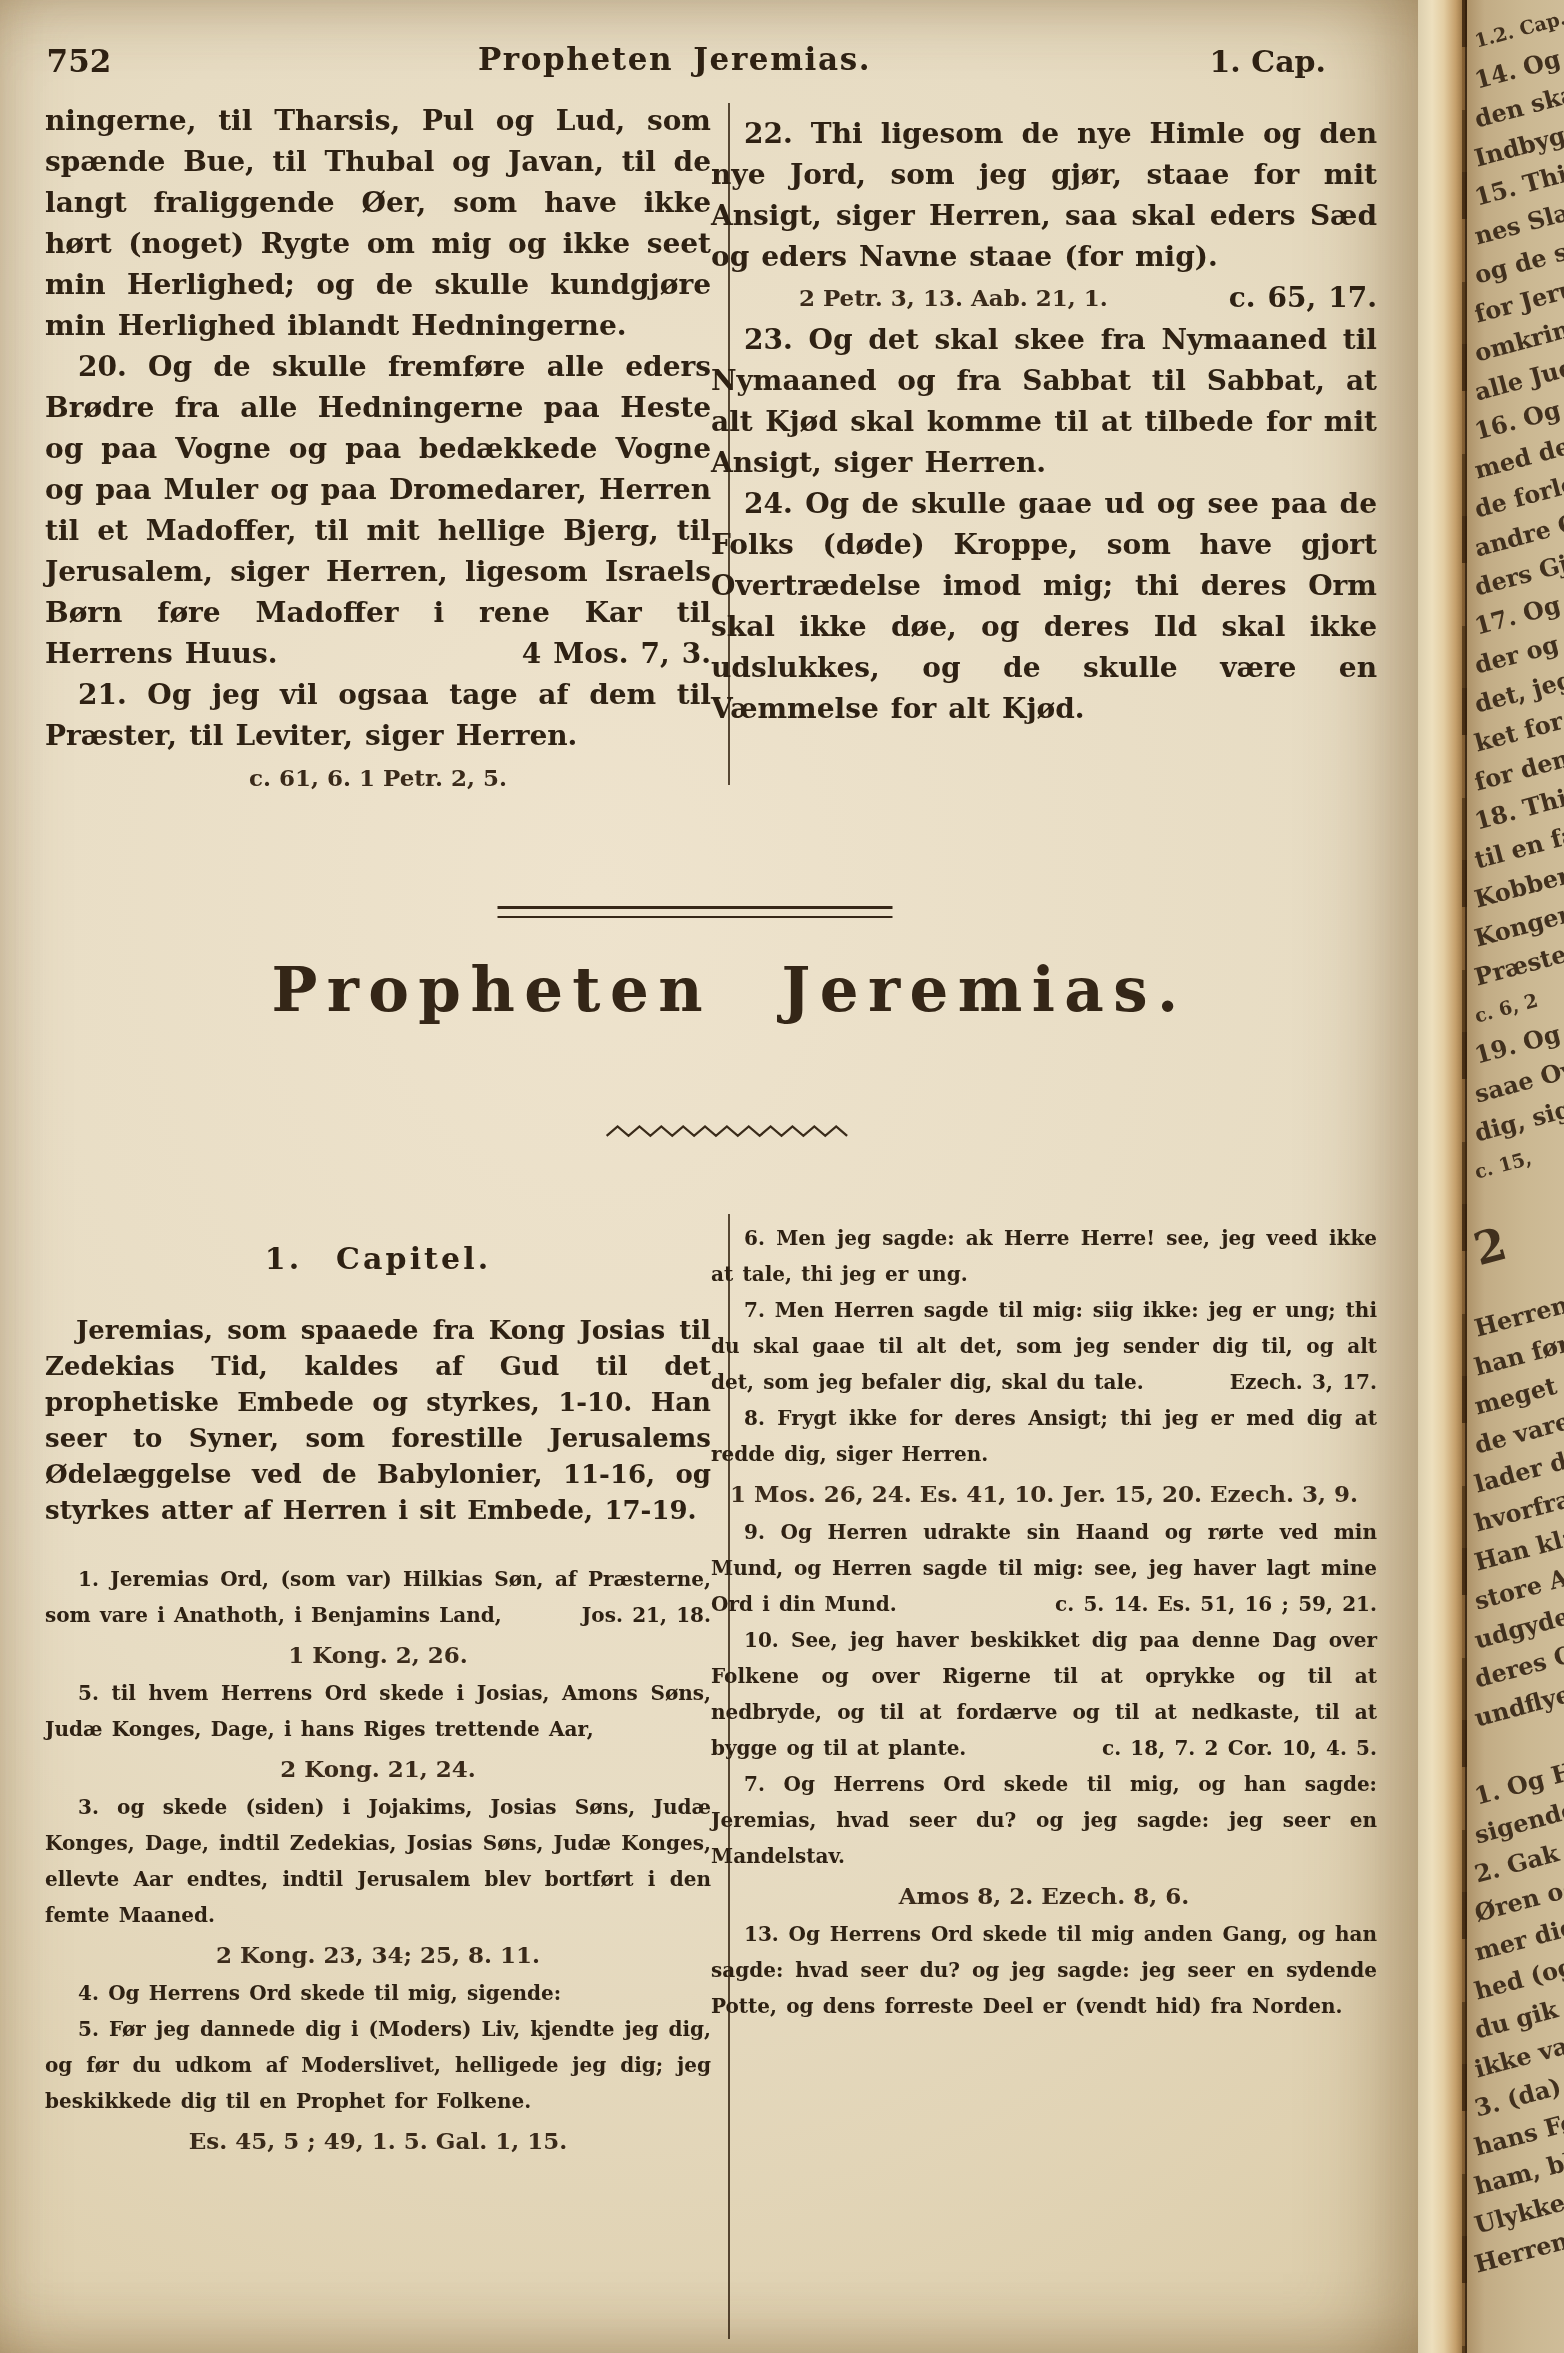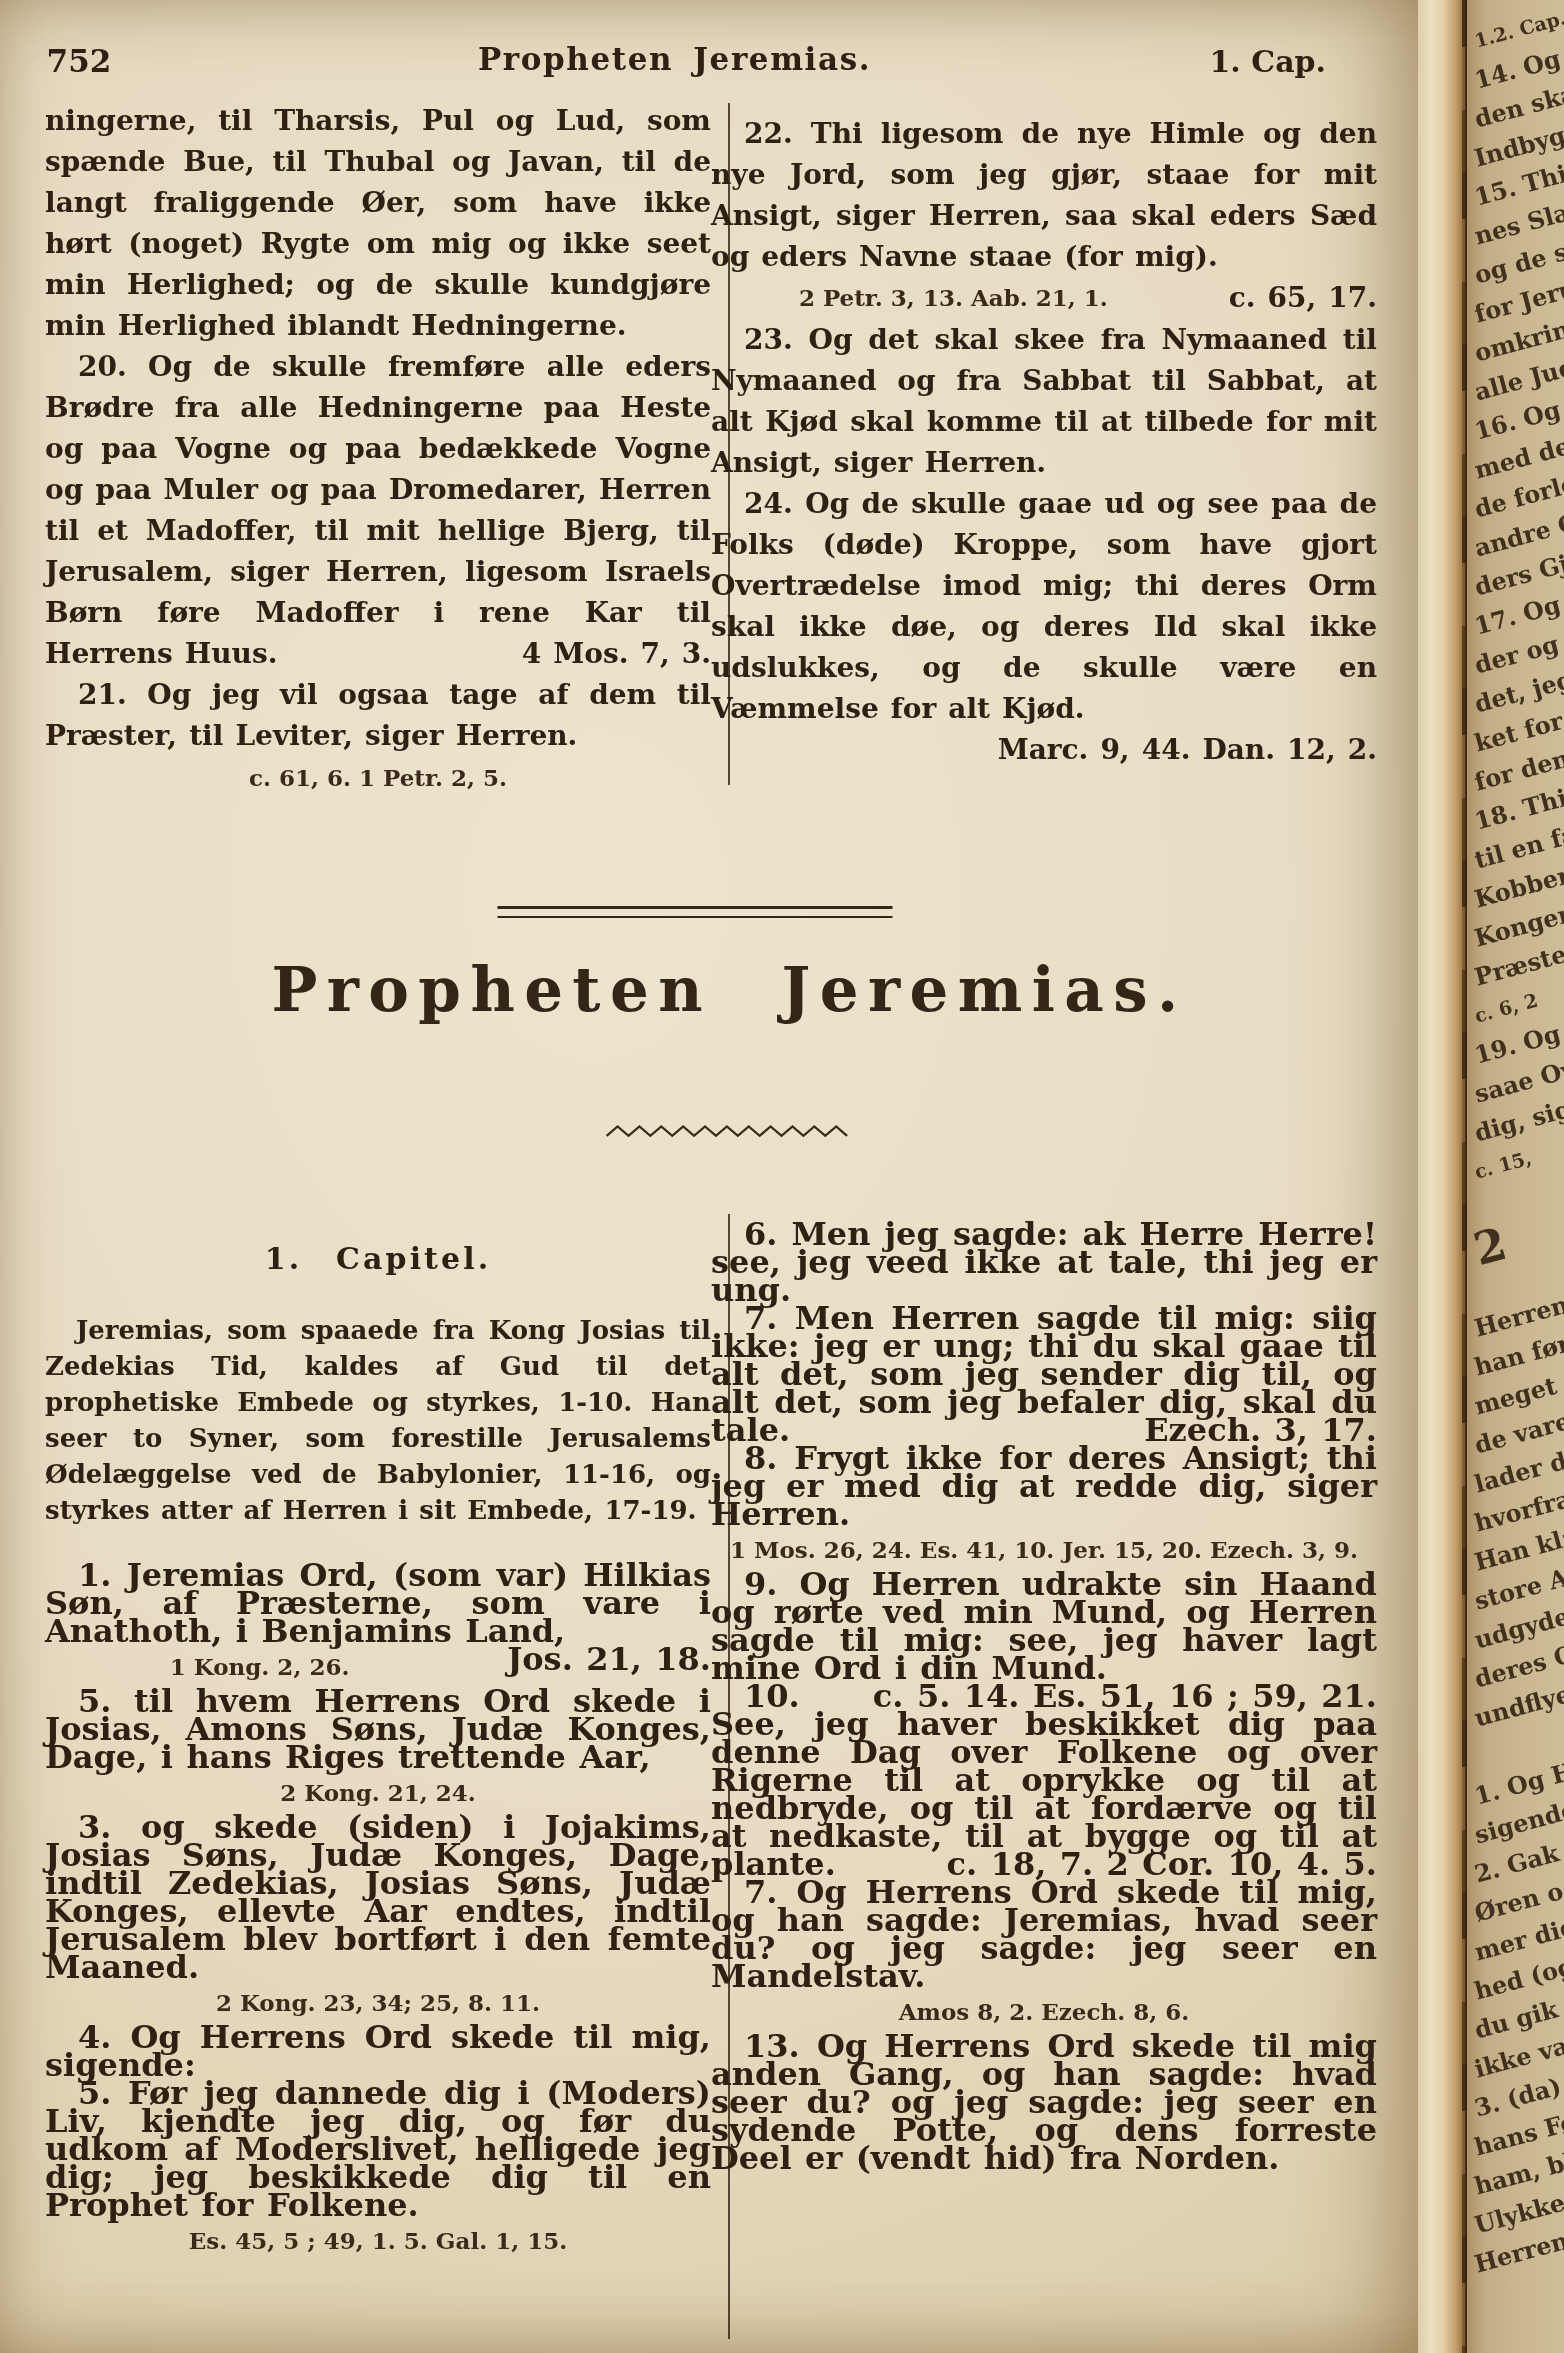--- a/index.html
+++ b/index.html
@@ -42,21 +42,21 @@
   .col.pad-top{padding-top:12.5px;}
   .col.pad-top-sm{padding-top:6.3px;}
   .vdiv{position:absolute;width:2px;background:rgba(52,36,18,.82);}
   .vdiv.upper{left:728px;top:103px;height:682px;}
   .vdiv.lower{left:728px;top:1214px;height:1125px;}
 
   
   .bt{font-size:28px;line-height:41px;font-weight:bold;text-align:justify;
       text-indent:33px;margin:0;word-spacing:2.3px;}
   .bt.cont{text-indent:0;}
-  .cols.lower .bt{font-size:32px;line-height:28px;}
+  .cols.lower .bt{font-size:20px;line-height:36px;}
   .rr{float:right;font-weight:bold;}
   .rc{text-align:center;font-size:23px;font-weight:bold;color:#3a2a1a;
       margin:7.8px 0 6.3px;line-height:28px;text-indent:0;}
 
   
   .mid{position:absolute;left:45px;top:857px;width:1369px;height:344px;}
   .double-rule{position:absolute;left:calc(50% - 35px);transform:translateX(-50%);top:49px;
       width:395px;height:7px;border-top:3.1px solid #362718;border-bottom:2.3px solid #362718;}
   .big-title{position:absolute;top:97px;left:0;right:0;text-align:center;font-size:61px;
       font-weight:bold;letter-spacing:9.4px;word-spacing:39px;color:#3224160;color:#342617;}
@@ -88,21 +88,21 @@
       <div class="col">
         <p class="bt cont">ningerne, til Tharsis, Pul og Lud, som spænde Bue, til Thubal og Javan, til de langt fraliggende Øer, som have ikke hørt (noget) Rygte om mig og ikke seet min Herlighed; og de skulle kundgjøre min Herlighed iblandt Hedningerne.</p>
         <p class="bt"><span>20. Og de skulle fremføre alle eders Brødre fra alle Hedningerne paa Heste og paa Vogne og paa bedækkede Vogne og paa Muler og paa Dromedarer, Herren til et Madoffer, til mit hellige Bjerg, til Jerusalem, siger Herren, ligesom Israels Børn føre Madoffer i rene Kar til Herrens Huus.</span> <span class="rr">4 Mos. 7, 3.</span></p>
         <p class="bt">21. Og jeg vil ogsaa tage af dem til Præster, til Leviter, siger Herren.</p>
         <div class="rc">c. 61, 6.    1 Petr. 2, 5.</div>
       </div>
       <div class="col pad-top">
         <p class="bt"><span>22. Thi ligesom de nye Himle og den nye Jord, som jeg gjør, staae for mit Ansigt, siger Herren, saa skal eders Sæd og eders Navne staae (for mig).</span> <span class="rr">c. 65, 17.</span></p>
         <div class="rc">2 Petr. 3, 13.    Aab. 21, 1.</div>
         <p class="bt">23. Og det skal skee fra Nymaaned til Nymaaned og fra Sabbat til Sabbat, at alt Kjød skal komme til at tilbede for mit Ansigt, siger Herren.</p>
-        <p class="bt"><span>24. Og de skulle gaae ud og see paa de Folks (døde) Kroppe, som have gjort Overtrædelse imod mig; thi deres Orm skal ikke døe, og deres Ild skal ikke udslukkes, og de skulle være en Væmmelse for alt Kjød.</span> <span class="rr">Marc. 9, 44. Dan. 12, 2.</span></p>
+        <p class="bt"><span>24. Og de skulle gaae ud og see paa de Folks (døde) Kroppe, som have gjort Overtrædelse imod mig; thi deres Orm skal ikke døe, og deres Ild skal ikke udslukkes, og de skulle være en Væmmelse for alt Kjød.</span> </p>
       </div>
     </div>
 
     <div class="mid">
       <div class="double-rule"></div>
       <div class="big-title">Propheten Jeremias.</div>
       <div class="squiggle">
         <svg width="250" height="20.3" viewBox="0 0 320 26">
           <polyline points="2,19 16,7 30,19 44,7 58,19 72,7 86,19 100,7 114,19 128,7 142,19 156,7 170,19 184,7 198,19 212,7 226,19 240,7 254,19 268,7 282,19 296,7 310,19" fill="none" stroke="#3a2b1a" stroke-width="3"></polyline>
         </svg>

